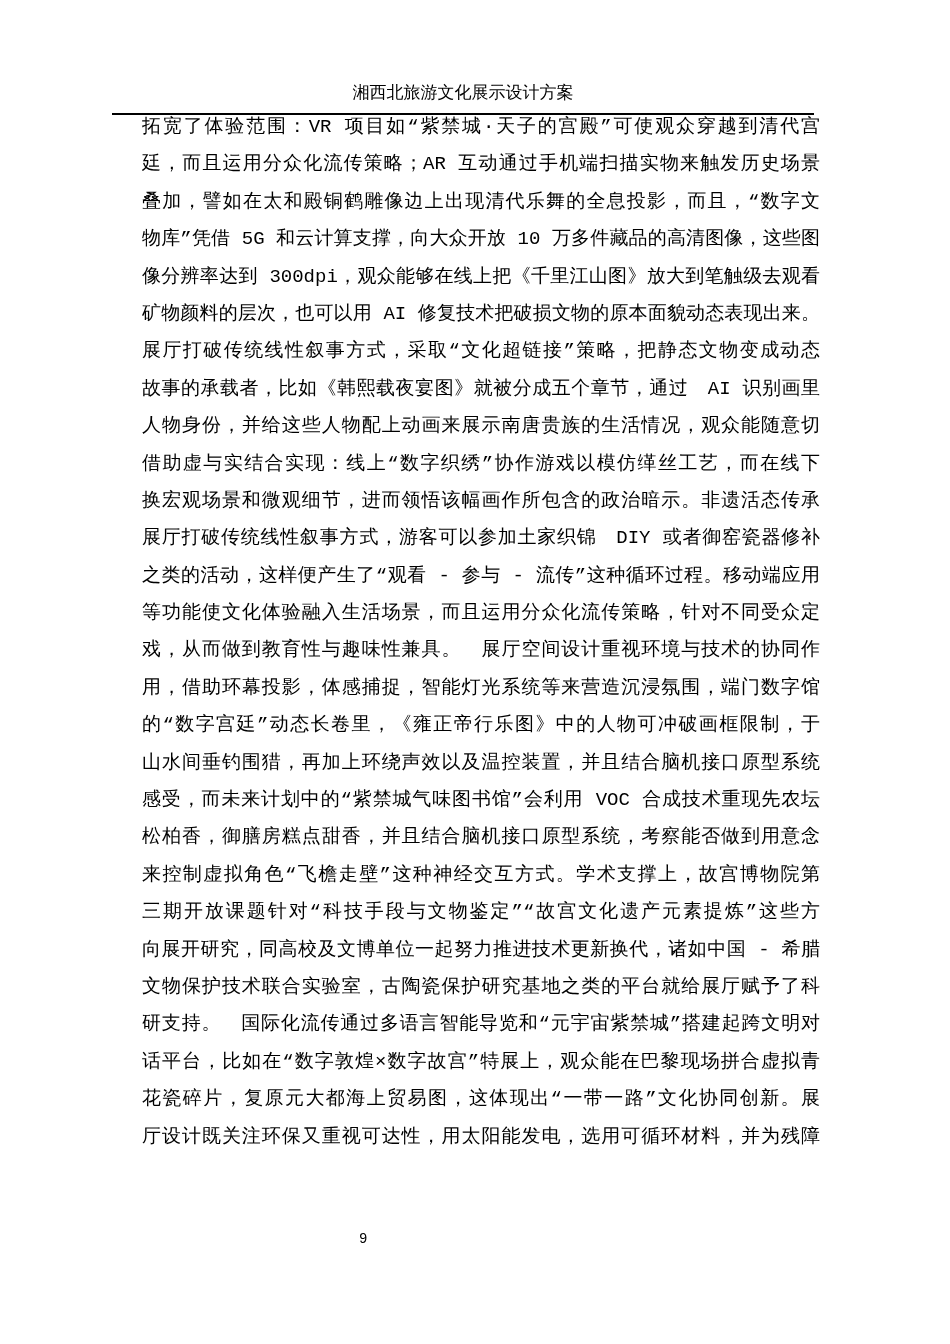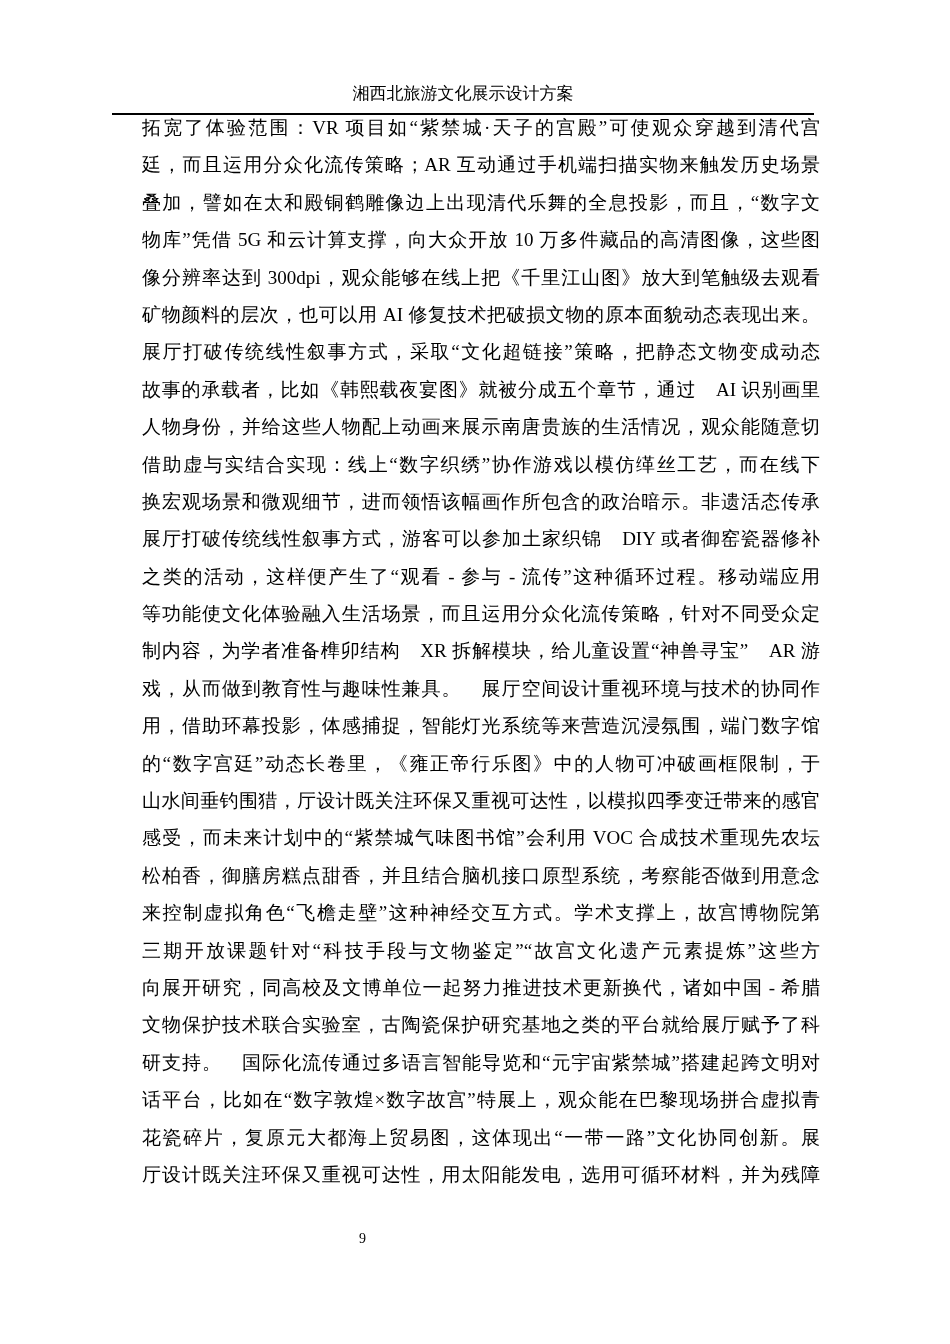--- a/index.html
+++ b/index.html
@@ -6,21 +6,21 @@
     margin: 0;
     padding: 0;
     background: #ffffff;
   }
   .page {
     position: relative;
     width: 950px;
     height: 1344px;
     background: #ffffff;
     color: #000000;
-    font-family: Liberation Serif, serif;
+    font-family: Liberation Mono, monospace;
     overflow: hidden;
   }
   .header {
     position: absolute;
     left: 112px;
     top: 82px;
     width: 702px;
     text-align: center;
     font-size: 17px;
     line-height: 24px;
@@ -68,25 +68,24 @@
       <div class="body-line">像分辨率达到 300dpi，观众能够在线上把《千里江山图》放大到笔触级去观看</div>
       <div class="body-line">矿物颜料的层次，也可以用 AI 修复技术把破损文物的原本面貌动态表现出来。</div>
       <div class="body-line">展厅打破传统线性叙事方式，采取“文化超链接”策略，把静态文物变成动态</div>
       <div class="body-line">故事的承载者，比如《韩熙载夜宴图》就被分成五个章节，通过　AI 识别画里</div>
       <div class="body-line">人物身份，并给这些人物配上动画来展示南唐贵族的生活情况，观众能随意切</div>
       <div class="body-line">借助虚与实结合实现：线上“数字织绣”协作游戏以模仿缂丝工艺，而在线下</div>
       <div class="body-line">换宏观场景和微观细节，进而领悟该幅画作所包含的政治暗示。非遗活态传承</div>
       <div class="body-line">展厅打破传统线性叙事方式，游客可以参加土家织锦　DIY 或者御窑瓷器修补</div>
       <div class="body-line">之类的活动，这样便产生了“观看 - 参与 - 流传”这种循环过程。移动端应用</div>
       <div class="body-line">等功能使文化体验融入生活场景，而且运用分众化流传策略，针对不同受众定</div>
-      <div class="body-line">制内容，为学者准备榫卯结构　XR 拆解模块，给儿童设置“神兽寻宝”　AR 游</div>
       <div class="body-line">戏，从而做到教育性与趣味性兼具。　展厅空间设计重视环境与技术的协同作</div>
       <div class="body-line">用，借助环幕投影，体感捕捉，智能灯光系统等来营造沉浸氛围，端门数字馆</div>
       <div class="body-line">的“数字宫廷”动态长卷里，《雍正帝行乐图》中的人物可冲破画框限制，于</div>
-      <div class="body-line">山水间垂钓围猎，厅设计既关注环保又重视可达性，以模拟四季变迁带来的感官</div>
+      <div class="body-line">山水间垂钓围猎，再加上环绕声效以及温控装置，并且结合脑机接口原型系统</div>
       <div class="body-line">感受，而未来计划中的“紫禁城气味图书馆”会利用 VOC 合成技术重现先农坛</div>
       <div class="body-line">松柏香，御膳房糕点甜香，并且结合脑机接口原型系统，考察能否做到用意念</div>
       <div class="body-line">来控制虚拟角色“飞檐走壁”这种神经交互方式。学术支撑上，故宫博物院第</div>
       <div class="body-line">三期开放课题针对“科技手段与文物鉴定”“故宫文化遗产元素提炼”这些方</div>
       <div class="body-line">向展开研究，同高校及文博单位一起努力推进技术更新换代，诸如中国 - 希腊</div>
       <div class="body-line">文物保护技术联合实验室，古陶瓷保护研究基地之类的平台就给展厅赋予了科</div>
       <div class="body-line">研支持。　国际化流传通过多语言智能导览和“元宇宙紫禁城”搭建起跨文明对</div>
       <div class="body-line">话平台，比如在“数字敦煌×数字故宫”特展上，观众能在巴黎现场拼合虚拟青</div>
       <div class="body-line">花瓷碎片，复原元大都海上贸易图，这体现出“一带一路”文化协同创新。展</div>
       <div class="body-line">厅设计既关注环保又重视可达性，用太阳能发电，选用可循环材料，并为残障</div>

